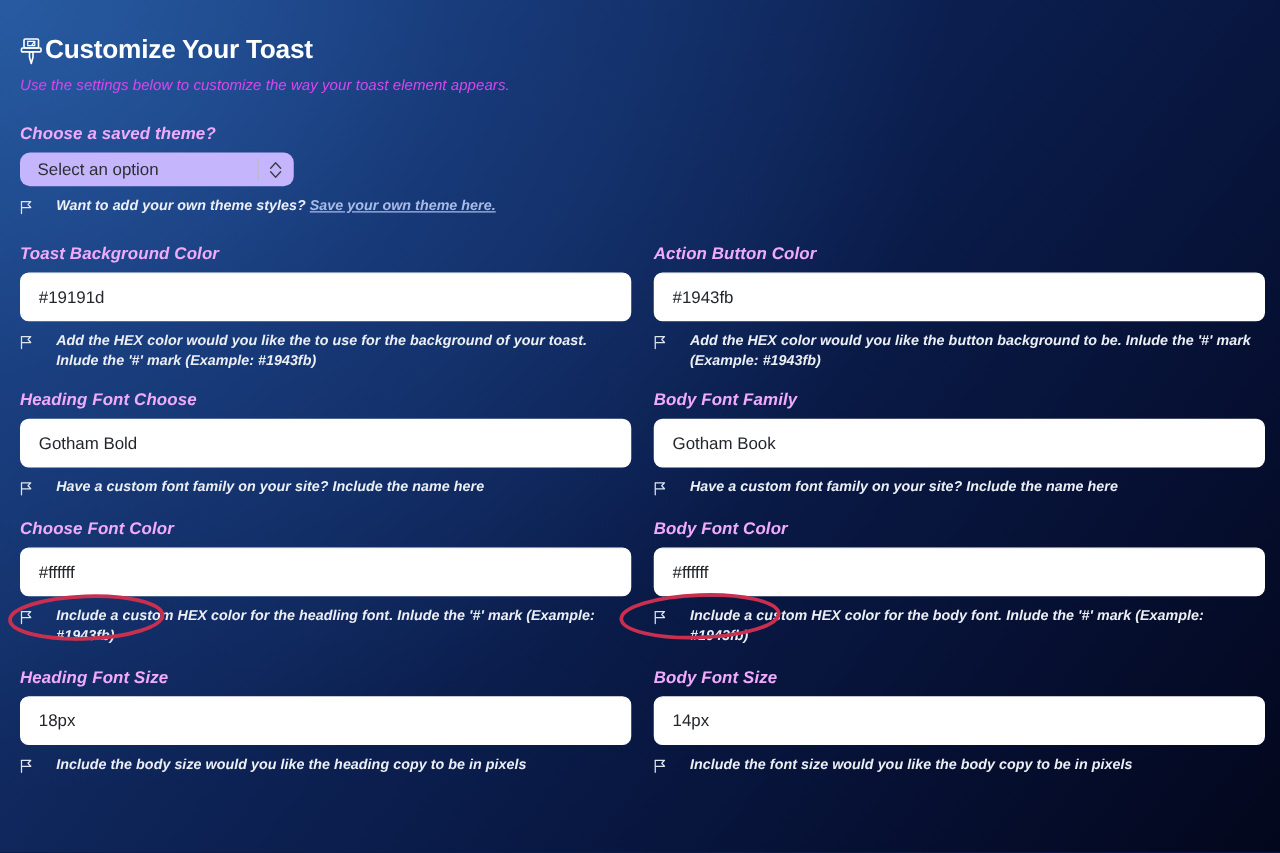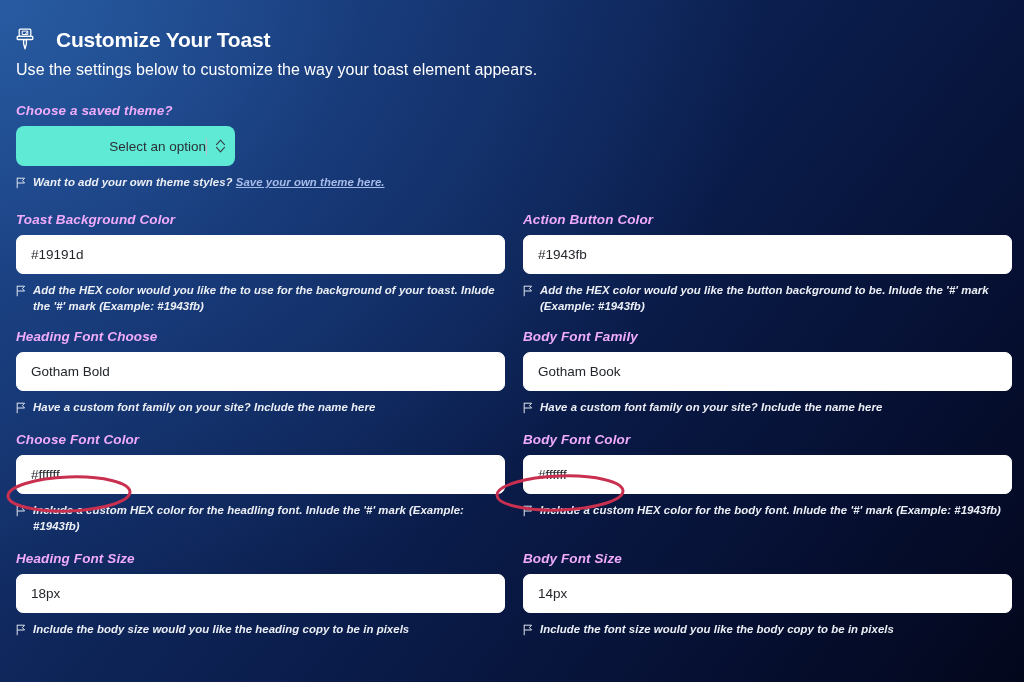--- a/index.html
+++ b/index.html
@@ -23,37 +23,38 @@
   }
   #page {
     position: relative;
     z-index: 2;
     padding: 28px 16px 0 16px;
   }
 
   
   .page-header {
     display: flex;
-    align-items: flex-start;
-    gap: 22px;
+    align-items: flex-end;
+    gap: 2px;
     margin: 0 0 9px 0;
   }
   .brush-icon { width: 18px; height: 22px; display: block; flex: none; }
   h1.page-title {
     margin: 0;
     font-size: 21px;
     font-weight: bold;
     color: #ffffff;
     letter-spacing: -0.2px;
   }
   .page-subtitle {
     margin: 0 0 24px 0;
-    font-size: 16px;
-    color: #ffffff;
+    font-size: 12px;
+    color: #d946ef;
     letter-spacing: 0.05px;
+    font-style: italic;
   }
 
   
   .field-label {
     font-size: 13.5px;
     font-weight: bold;
     color: #f0abfc;
     margin: 0 0 8px 0;
     letter-spacing: 0.1px;
     font-style: italic;
@@ -67,45 +68,44 @@
     font-family: "Liberation Sans", sans-serif;
     font-size: 13.5px;
     color: #23262b;
     padding: 0 14px;
     outline: none;
     display: block;
   }
   .helper {
     display: flex;
     align-items: flex-start;
-    gap: 7px;
+    gap: 19px;
     margin-top: 8px;
     padding-right: 8px;
   }
   .helper-text {
     font-size: 11.4px;
     font-style: italic;
     font-weight: bold;
     color: #eceff5;
     line-height: 1.42;
     letter-spacing: 0.05px;
   }
   .flag-icon { width: 10px; height: 12px; flex: none; margin-top: 3px; }
 
   
   .select-wrap {
     width: 219px;
-    height: 40px;
-    background: #5eead4;
+    height: 27px;
+    background: #c4b5fd;
     border-radius: 8px;
     display: flex;
     align-items: center;
     padding: 0 8px 0 14px;
     position: relative;
-    text-align: right;
   }
   .select-value {
     flex: 1;
     font-size: 13.5px;
     color: #2b2f36;
   }
   .select-divider {
     width: 1px;
     height: 17px;
     background: #b8bcc4;

